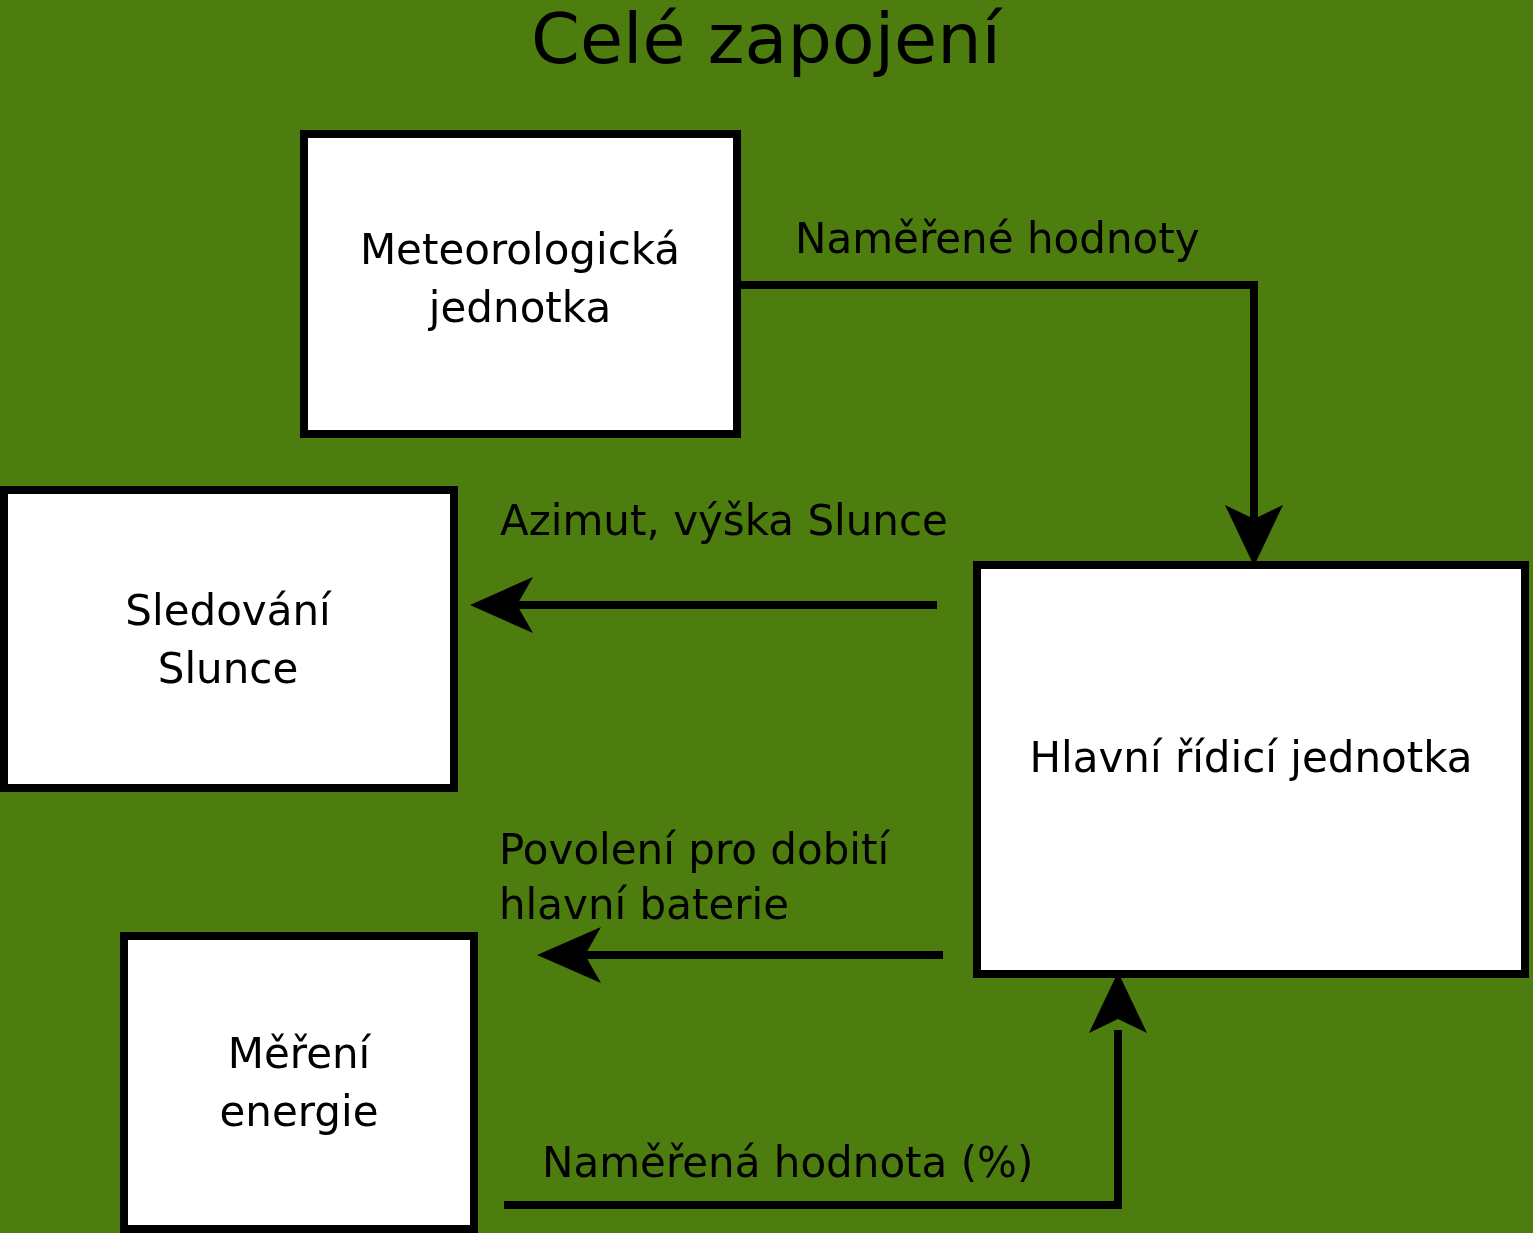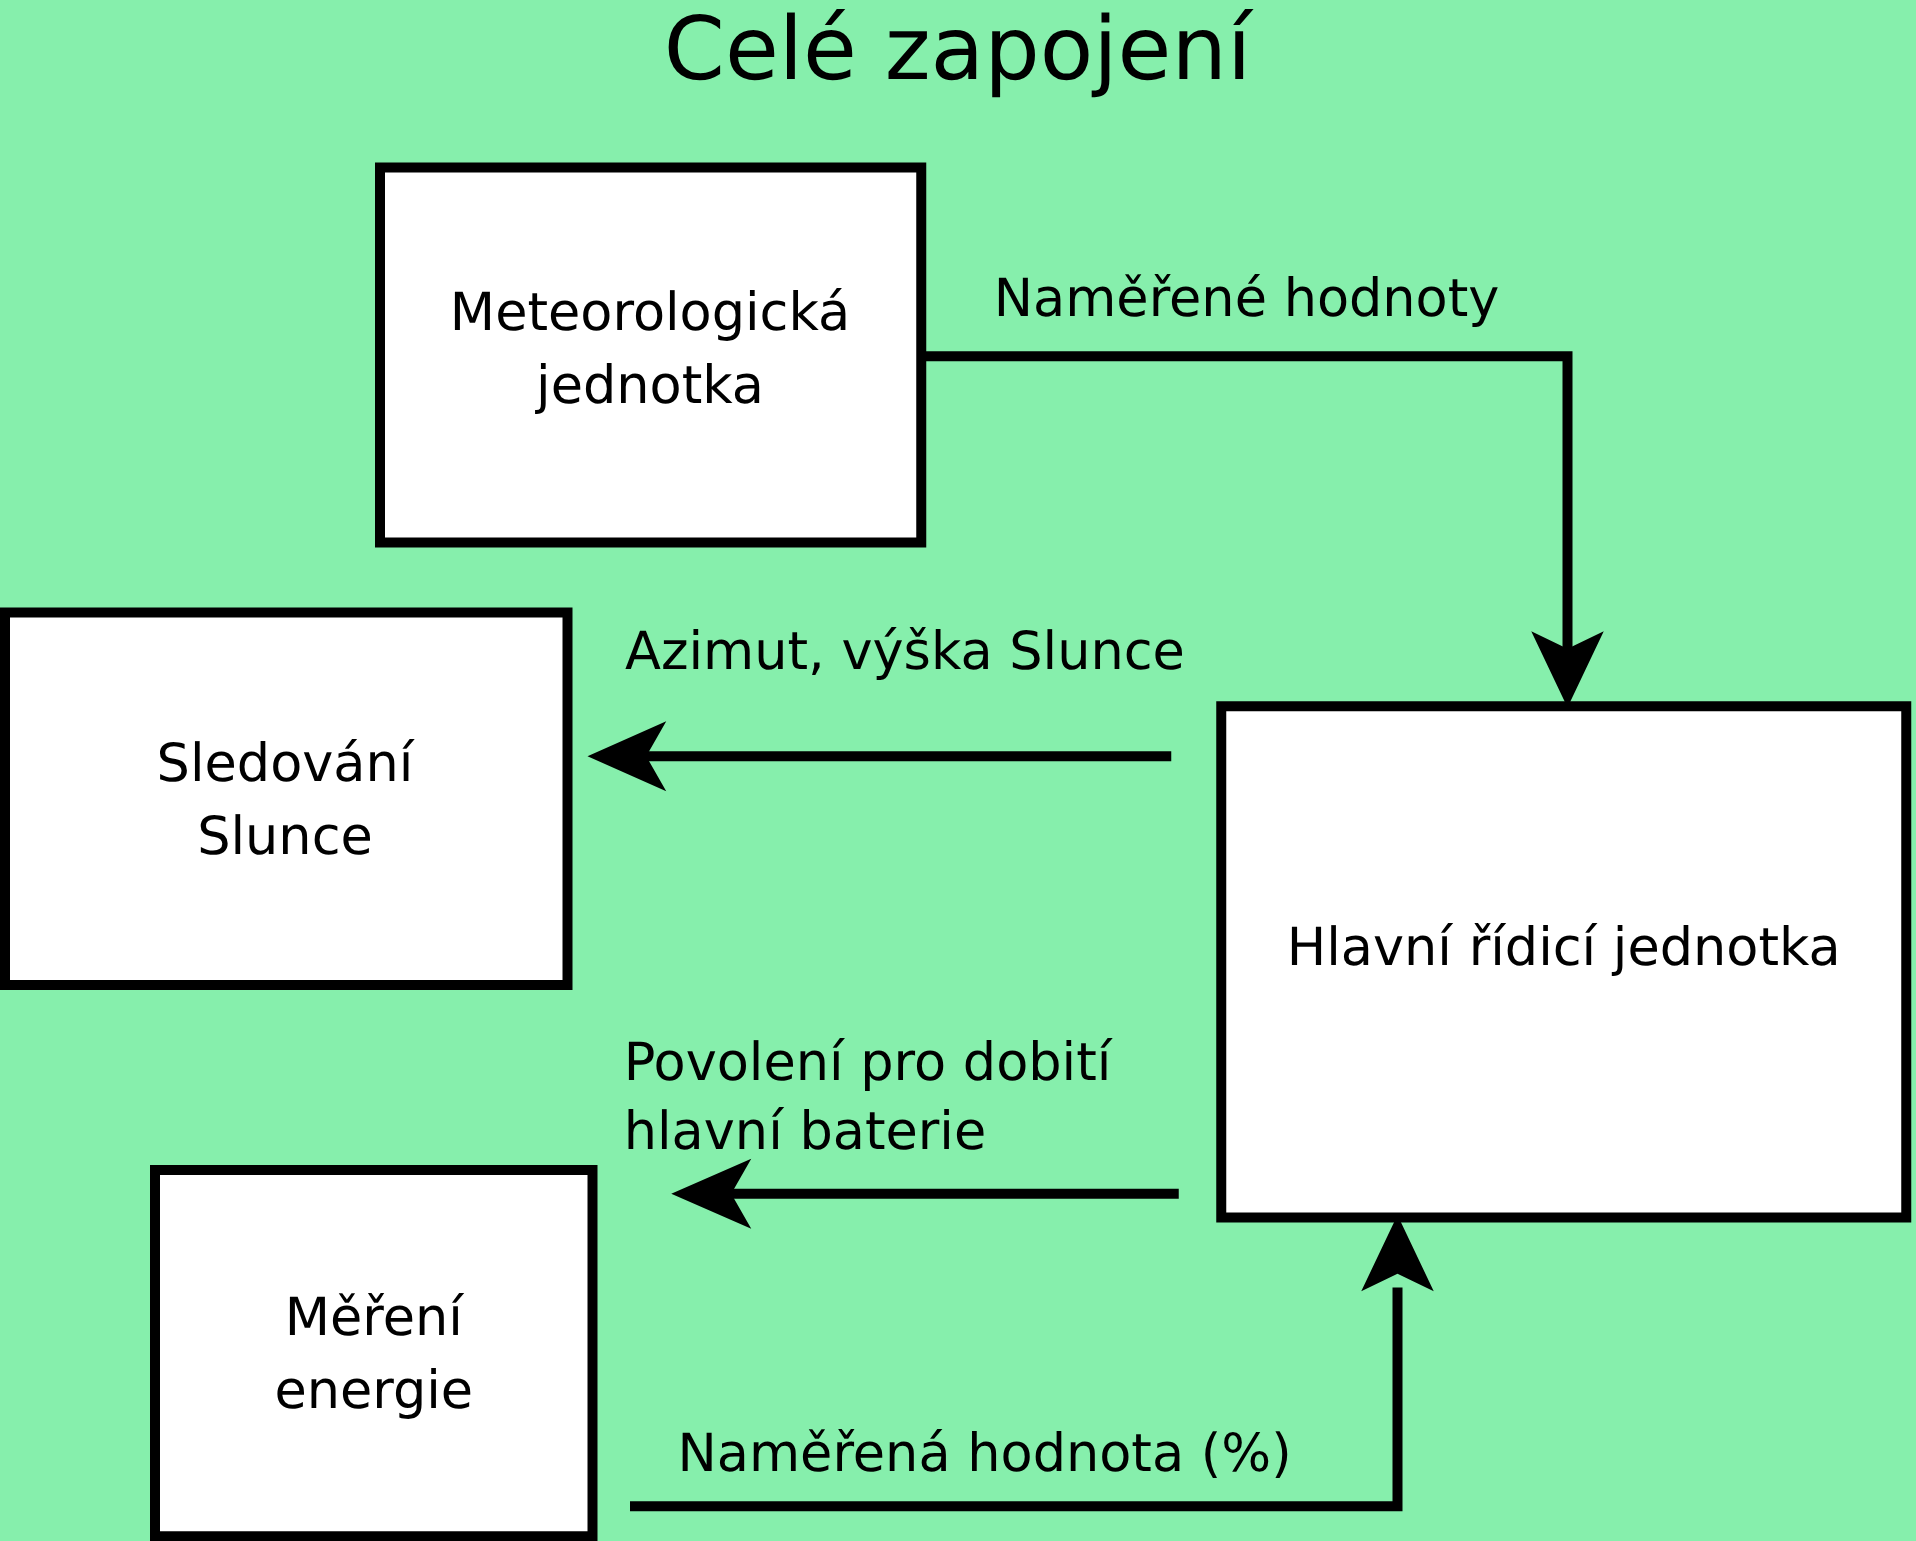--- a/index.html
+++ b/index.html
@@ -10,21 +10,21 @@
   body {
     width: 1533px;
     height: 1233px;
     overflow: hidden;
     font-family: "DejaVu Sans", sans-serif;
   }
   #diagram-root {
     position: relative;
     width: 1533px;
     height: 1233px;
-    background: #86efac;
+    background: #4d7c0f;
   }
   svg.diagram-canvas {
     display: block;
     width: 1533px;
     height: 1233px;
   }
   .box-rect {
     fill: #ffffff;
     stroke: #000000;
     stroke-width: 8;

